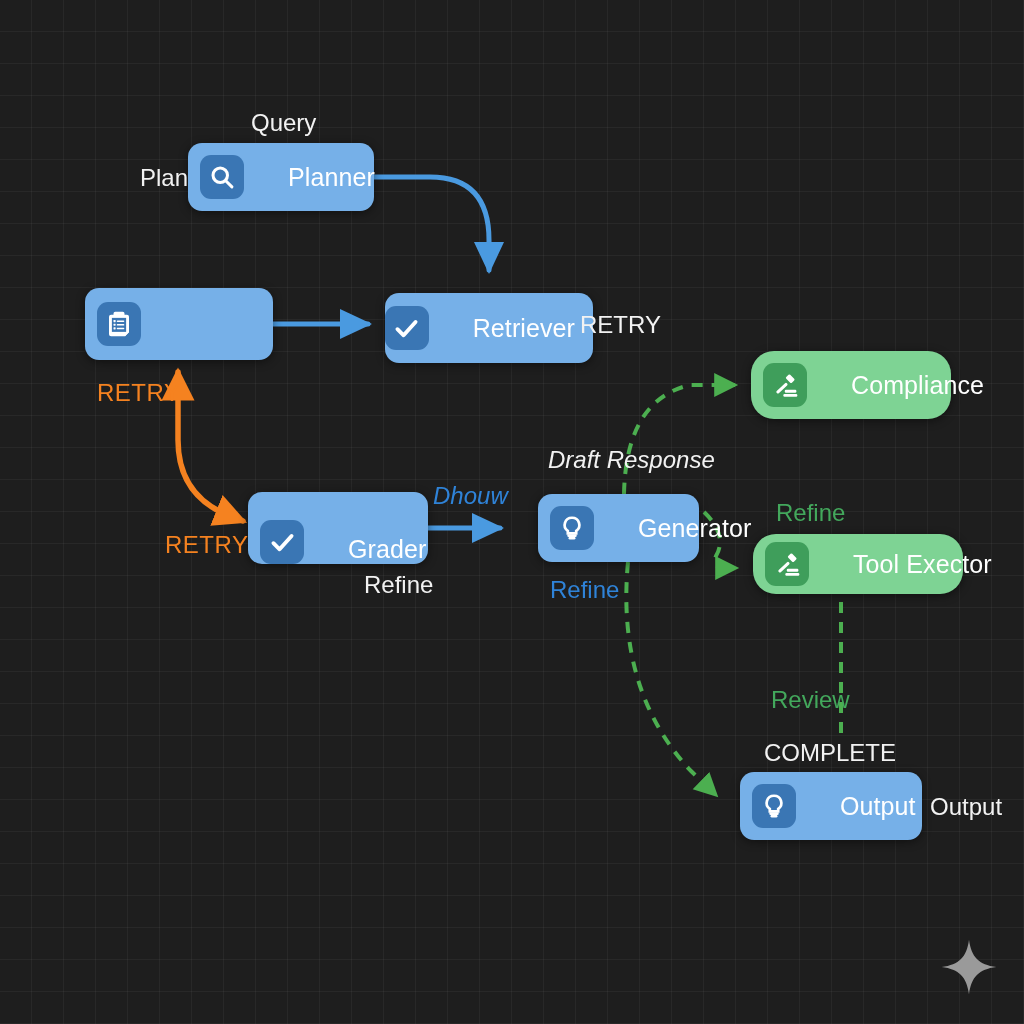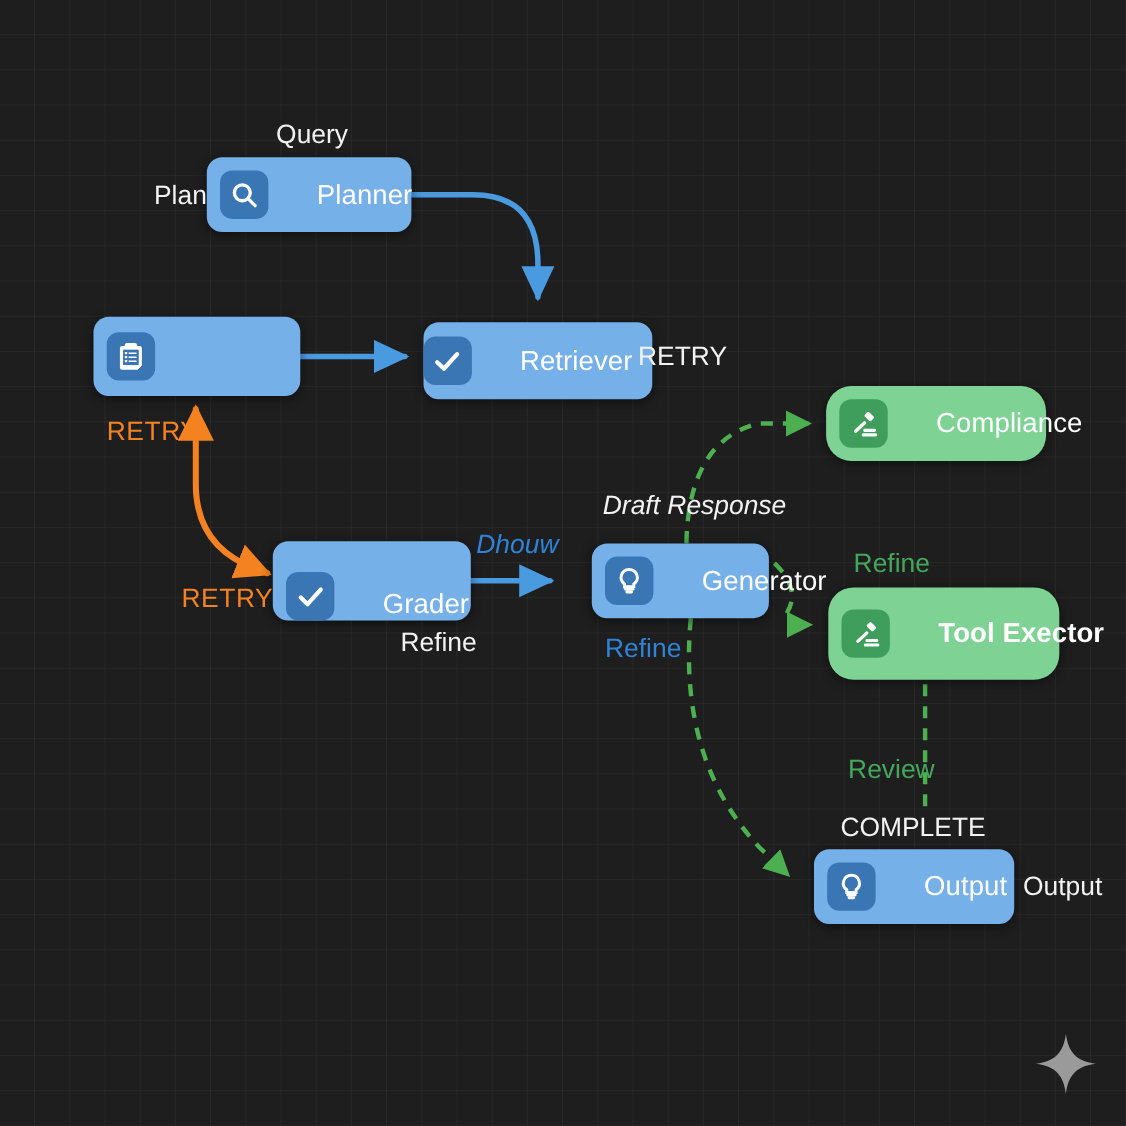--- a/index.html
+++ b/index.html
@@ -178,21 +178,21 @@
           <rect x="12.6" y="4.1" width="6.6" height="4.6" rx="1" transform="rotate(45 15.9 6.4)"></rect>
           <rect x="3.2" y="13.0" width="11.6" height="2.5" rx="1.1" transform="rotate(-43 9 14.2)"></rect>
           <rect x="11.4" y="15.6" width="9.6" height="2.3" rx="1"></rect>
           <rect x="10.2" y="19.0" width="11.6" height="2.3" rx="1"></rect>
         </g>
       </svg>
     </span>
     <span class="node-label">Compliance</span>
   </div>
 
-  <div class="node green" style="left:753px; top:534px; width:210px; height:84px;font-weight:bold;">
+  <div class="node green" style="left:753px; top:534px; width:210px; height:60px;">
     <span class="node-icon">
       <svg width="29" height="29" viewBox="0 0 24 24">
         <g fill="#ffffff">
           <rect x="12.6" y="4.1" width="6.6" height="4.6" rx="1" transform="rotate(45 15.9 6.4)"></rect>
           <rect x="3.2" y="13.0" width="11.6" height="2.5" rx="1.1" transform="rotate(-43 9 14.2)"></rect>
           <rect x="11.4" y="15.6" width="9.6" height="2.3" rx="1"></rect>
           <rect x="10.2" y="19.0" width="11.6" height="2.3" rx="1"></rect>
         </g>
       </svg>
     </span>

